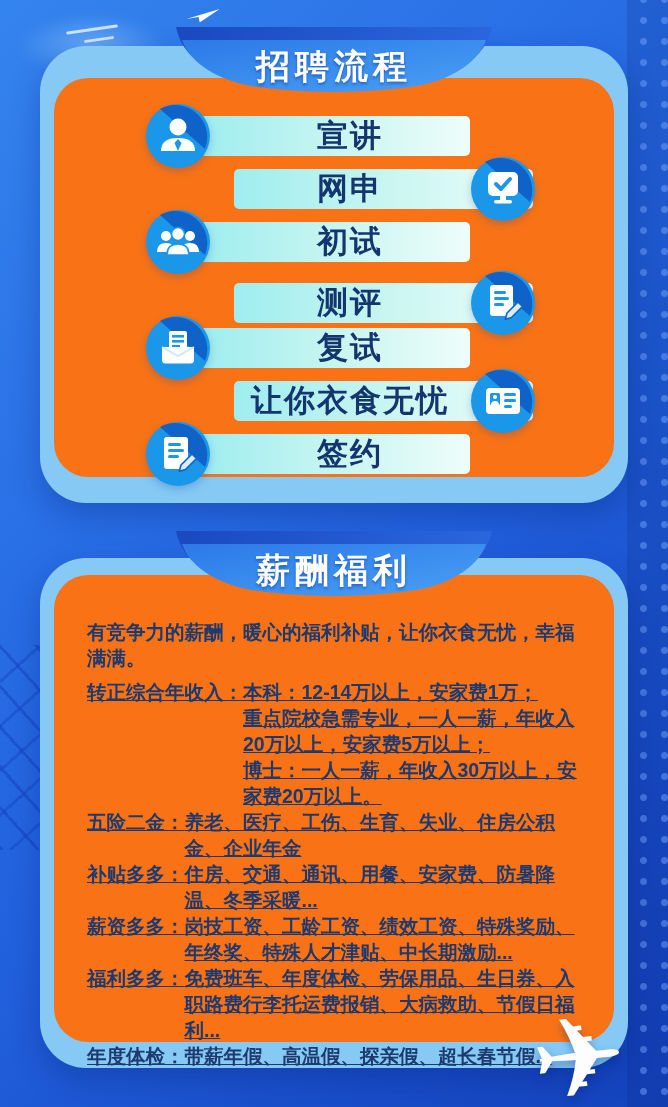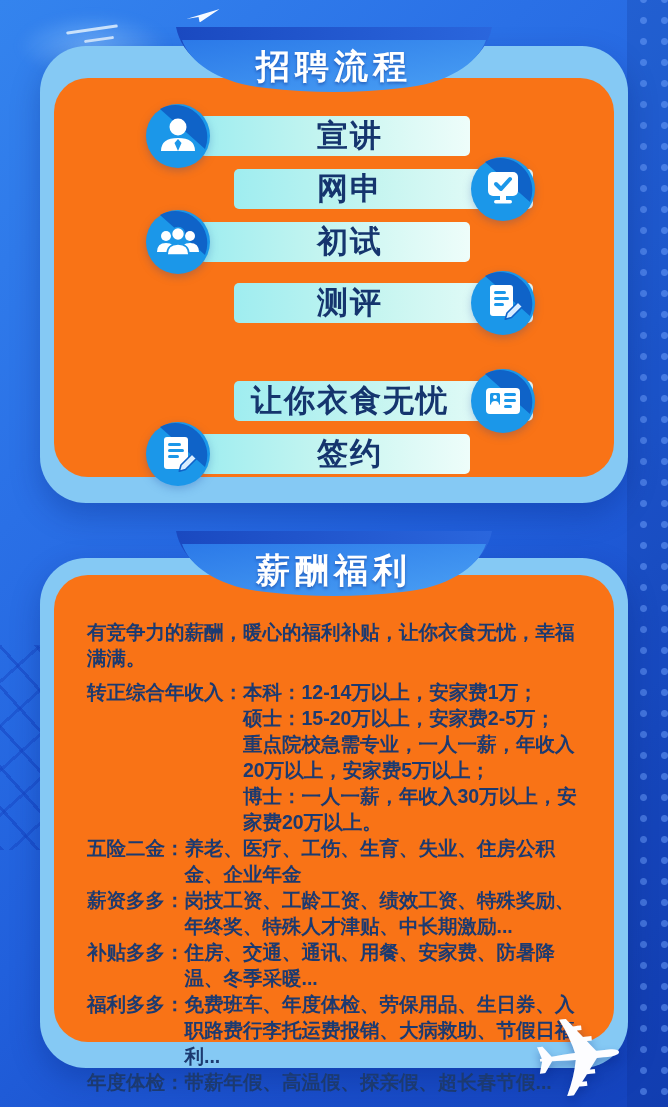--- a/index.html
+++ b/index.html
@@ -73,21 +73,21 @@
     position:absolute;left:151px;width:290px;top:-3px;height:46px;z-index:4;
     display:flex;align-items:center;justify-content:center;
     color:#15356e;font-size:31px;font-weight:800;letter-spacing:2px;
   }
   
   .salary-text{
     position:absolute;left:33px;right:27px;top:44px;
     color:#1c3a70;font-size:19.5px;line-height:26px;font-weight:700;
   }
   .intro{margin-bottom:8px;}
-  .def-row{display:flex;align-items:flex-start;}
+  .def-row{display:flex;align-items:flex-start;text-decoration:underline;}
   .def-label{flex:0 0 auto;white-space:nowrap;}
   .def-content{flex:1 1 auto;min-width:0;}
 </style>
 </head>
 <body>
 
 <div class="poster">
 
   <div class="dots-right"></div>
   <div class="doodles"></div>
@@ -154,20 +154,36 @@
             <rect x="19" y="14" width="23" height="31" rx="3" fill="#ffffff"></rect>
             <rect x="23" y="20" width="12" height="3" rx="1.5" fill="#1b97e9"></rect>
             <rect x="23" y="26" width="15" height="3" rx="1.5" fill="#1b97e9"></rect>
             <rect x="23" y="32" width="10" height="3" rx="1.5" fill="#1b97e9"></rect>
             <path d="M36 42 l11 -11 4.5 4.5 -11 11 -6.2 1.7 z" fill="#d9edff" stroke="#0f63c8" stroke-width="1.6" stroke-linejoin="round"></path>
           </svg>
         </div>
         <div class="step-label">测评</div>
       </div>
 
+      <div class="step-row step-left" style="top:250px">
+        <div class="step-bar"></div>
+        <div class="step-icon">
+          <svg viewBox="0 0 64 64">
+            <circle cx="32" cy="32" r="32" fill="#1b97e9"></circle>
+            <path d="M14 5 A32 32 0 0 1 59 45 Z" fill="#0f63c8"></path>
+            <rect x="23" y="15" width="18" height="20" rx="2" fill="#ffffff"></rect>
+            <rect x="26" y="19" width="12" height="2.6" fill="#1b97e9"></rect>
+            <rect x="26" y="24" width="12" height="2.6" fill="#1b97e9"></rect>
+            <rect x="26" y="29" width="8" height="2.6" fill="#1b97e9"></rect>
+            <path d="M16 31 h32 v13 q0 3.5 -3.5 3.5 h-25 q-3.5 0 -3.5 -3.5 z" fill="#ffffff"></path>
+            <path d="M16 31 l16 9 16 -9" fill="none" stroke="#cfe8fb" stroke-width="2"></path>
+          </svg>
+        </div>
+        <div class="step-label">复试</div>
+      </div>
 
       <div class="step-row step-right" style="top:303px">
         <div class="step-bar"></div>
         <div class="step-icon">
           <svg viewBox="0 0 64 64">
             <circle cx="32" cy="32" r="32" fill="#1b97e9"></circle>
             <path d="M14 5 A32 32 0 0 1 59 45 Z" fill="#0f63c8"></path>
             <rect x="15" y="19" width="34" height="26" rx="4" fill="#ffffff"></rect>
             <rect x="19" y="24" width="10" height="12" rx="1.5" fill="#1b97e9"></rect>
             <circle cx="24" cy="28" r="2" fill="#ffffff"></circle>
@@ -220,37 +236,36 @@
   <section class="card card2">
     <div class="card-inner">
       <div class="salary-text">
 
         <div class="intro">有竞争力的薪酬，暖心的福利补贴，让你衣食无忧，幸福满满。</div>
 
         <div class="def-row">
           <div class="def-label">转正综合年收入：</div>
           <div class="def-content">
             <div>本科：12-14万以上，安家费1万；</div>
-            <div>硕士：15-20万以上，安家费2-5万；</div>
             <div>重点院校急需专业，一人一薪，年收入20万以上，安家费5万以上；</div>
             <div>博士：一人一薪，年收入30万以上，安家费20万以上。</div>
           </div>
         </div>
 
         <div class="def-row">
           <div class="def-label">五险二金：</div>
           <div class="def-content">养老、医疗、工伤、生育、失业、住房公积金、企业年金</div>
         </div>
         <div class="def-row">
+          <div class="def-label">补贴多多：</div>
+          <div class="def-content">住房、交通、通讯、用餐、安家费、防暑降温、冬季采暖...</div>
+        </div>
+        <div class="def-row">
           <div class="def-label">薪资多多：</div>
           <div class="def-content">岗技工资、工龄工资、绩效工资、特殊奖励、年终奖、特殊人才津贴、中长期激励...</div>
-        </div>
-        <div class="def-row">
-          <div class="def-label">补贴多多：</div>
-          <div class="def-content">住房、交通、通讯、用餐、安家费、防暑降温、冬季采暖...</div>
         </div>
         <div class="def-row">
           <div class="def-label">福利多多：</div>
           <div class="def-content">免费班车、年度体检、劳保用品、生日券、入职路费行李托运费报销、大病救助、节假日福利...</div>
         </div>
         <div class="def-row">
           <div class="def-label">年度体检：</div>
           <div class="def-content">带薪年假、高温假、探亲假、超长春节假...</div>
         </div>
 

